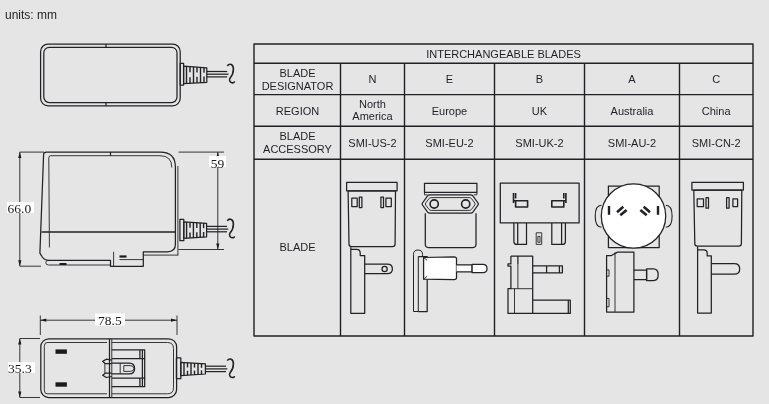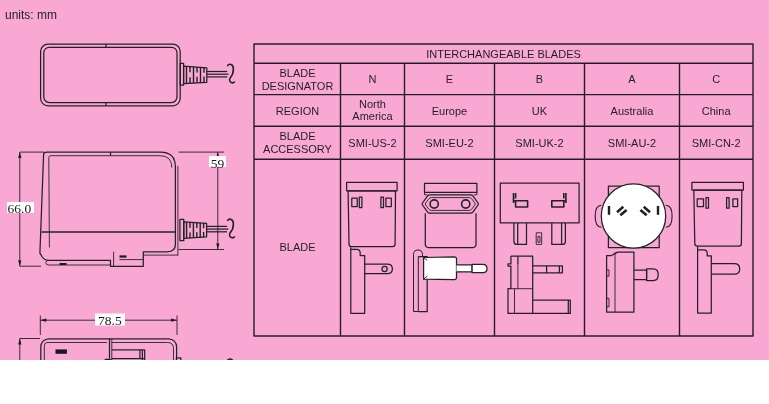--- a/index.html
+++ b/index.html
@@ -1,16 +1,16 @@
 <!DOCTYPE html>
 <html><head>
 <meta charset="utf-8">
 <style>
   html,body{margin:0;padding:0;background:#ffffff;}
-  #page{position:relative;width:769px;height:360px;background:#f9a8d4;overflow:hidden;}
+  #page{position:relative;width:769px;height:404px;background:#e5e5e5;overflow:hidden;}
   svg{display:block;}
   text{font-family:"Liberation Sans",sans-serif;fill:#1f1f26;}
   .ser{font-family:"Liberation Serif",serif;fill:#1a1a1a;}
 </style>
 </head>
 <body>
 <div id="page">
 <svg width="769" height="404" viewBox="0 0 769 404">
 <g fill="none" stroke="#222226" stroke-width="1.25" stroke-linejoin="round" stroke-linecap="butt">
 

